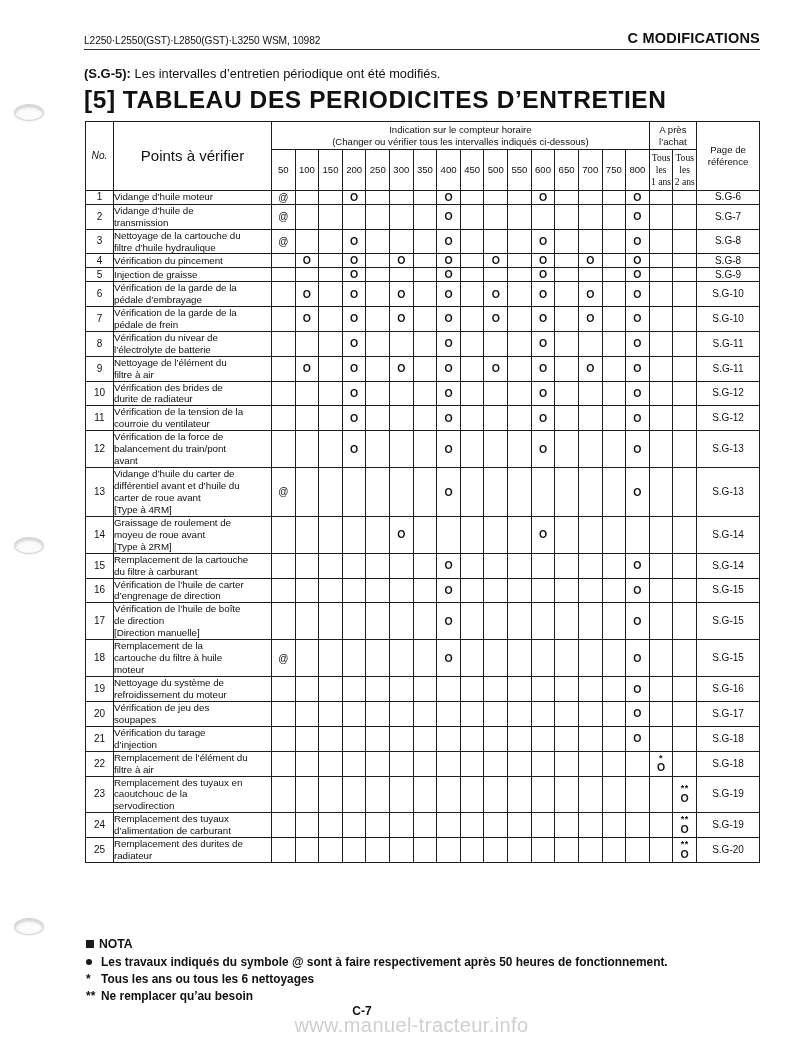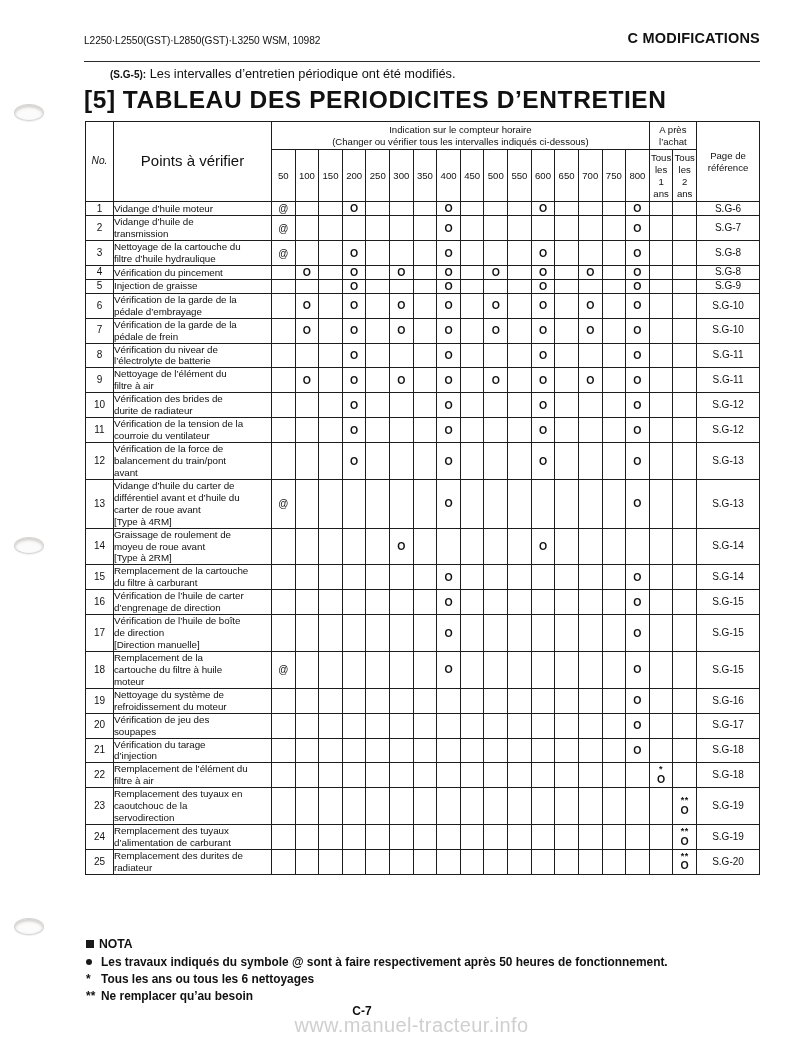--- a/index.html
+++ b/index.html
@@ -36,21 +36,21 @@
   }
 
   
   .runhead {
     position: absolute;
     left: 84px; top: 30px;
     width: 676px;
     display: flex;
     justify-content: space-between;
     align-items: flex-end;
-    padding-bottom: 15px;
+    padding-bottom: 3px;
     border-bottom: 1.6px solid #2b2b2b;
   }
   .runhead-left {
     font-size: 10.2px;
     letter-spacing: -0.1px;
     white-space: nowrap;
   }
   .runhead-right {
     font-size: 14.5px;
     font-weight: bold;
@@ -58,21 +58,21 @@
     white-space: nowrap;
   }
 
   
   .intro {
     position: absolute;
     left: 84px; top: 66px;
     font-size: 12.8px;
     white-space: nowrap;
   }
-  .intro b { font-size: 10px; margin-left: 26px; }
+  .intro b { font-size: 13px; }
 
   
   .section-title {
     position: absolute;
     left: 84px; top: 86px;
     font-size: 24.5px;
     font-weight: bold;
     letter-spacing: .6px;
     white-space: nowrap;
   }
@@ -98,21 +98,21 @@
     font-weight: normal;
     font-size: 9.6px;
     padding: 2px 1px;
   }
   th.h-no      { width: 28px; }
   th.h-points  { width: 158px; }
   th.h-hours   { }
   th.h-after   { }
   th.h-page    { width: 63px; }
   .col-iv      { width: 21.4px; }
-  .col-yr      { width: 32px; }
+  .col-yr      { width: 32px; font-family: Liberation Serif, serif; }
 
   .hours-title { font-size: 9.5px; line-height: 1.3; padding: 3px 2px 4px; }
   .after-title { font-size: 9.8px; line-height: 1.25; padding: 4px 2px; }
   .page-title-cell { font-size: 10px; line-height: 1.3; }
   .pointslbl { font-size: 15px; }
   .nolbl { font-size: 10.2px; font-style: italic; }
   .ivhead { font-size: 9.8px; text-align: center; padding: 2px 0; }
   .yrhead { font-size: 8.7px; line-height: 1.12; text-align: center; padding: 2px 1px; }
 
   td.c-no {

